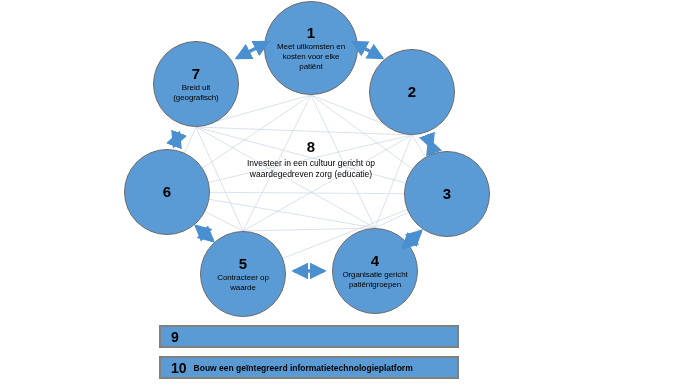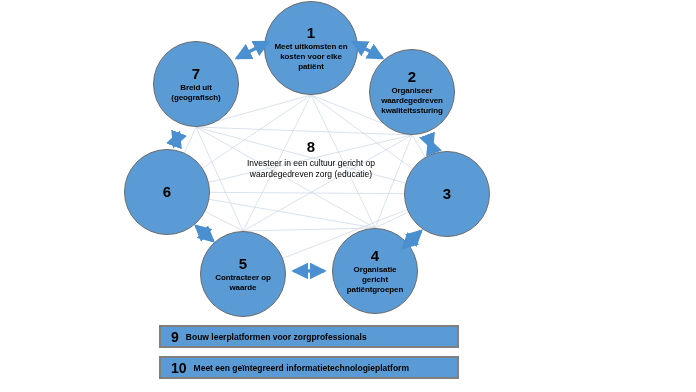--- a/index.html
+++ b/index.html
@@ -38,21 +38,21 @@
     color: #000000;
     z-index: 4;
   }
   .node .num {
     font-weight: bold;
     font-size: 15px;
     line-height: 15px;
     margin-bottom: 2px;
   }
   .node .label {
-    font-weight: bold;
+    font-weight: normal;
     font-size: 8px;
     line-height: 10px;
     padding: 0 7px;
     letter-spacing: -0.1px;
   }
   .center-block {
     position: absolute;
     text-align: center;
     z-index: 3;
     color: #000000;
@@ -164,21 +164,20 @@
     </g>
   </svg>
 
   <div class="node" style="left:264px; top:1px; width:94px; height:94px;">
     <div class="num">1</div>
     <div class="label">Meet uitkomsten en kosten voor elke patiënt</div>
   </div>
 
   <div class="node" style="left:369px; top:49px; width:86px; height:86px;">
     <div class="num">2</div>
-    <div class="label">Organiseer waardegedreven kwaliteitssturing</div>
   </div>
 
   <div class="node" style="left:404px; top:151px; width:86px; height:86px;">
     <div class="num">3</div>
   </div>
 
   <div class="node" style="left:332px; top:228px; width:86px; height:86px;">
     <div class="num">4</div>
     <div class="label">Organisatie gericht patiëntgroepen</div>
   </div>
@@ -197,21 +196,20 @@
     <div class="label">Breid uit (geografisch)</div>
   </div>
 
   <div class="center-block" style="left:236px; top:138px; width:150px;">
     <div class="num">8</div>
     <div class="label">Investeer in een cultuur gericht op waardegedreven zorg (educatie)</div>
   </div>
 
   <div class="bar" style="left:159px; top:325px; width:300px; height:23px;">
     <span class="num">9</span>
-    <span class="label">Bouw leerplatformen voor zorgprofessionals</span>
   </div>
 
   <div class="bar" style="left:159px; top:356px; width:300px; height:23px;">
     <span class="num">10</span>
-    <span class="label">Meet een geïntegreerd informatietechnologieplatform</span>
+    <span class="label">Bouw een geïntegreerd informatietechnologieplatform</span>
   </div>
 
 </div>
 
 </body></html>

